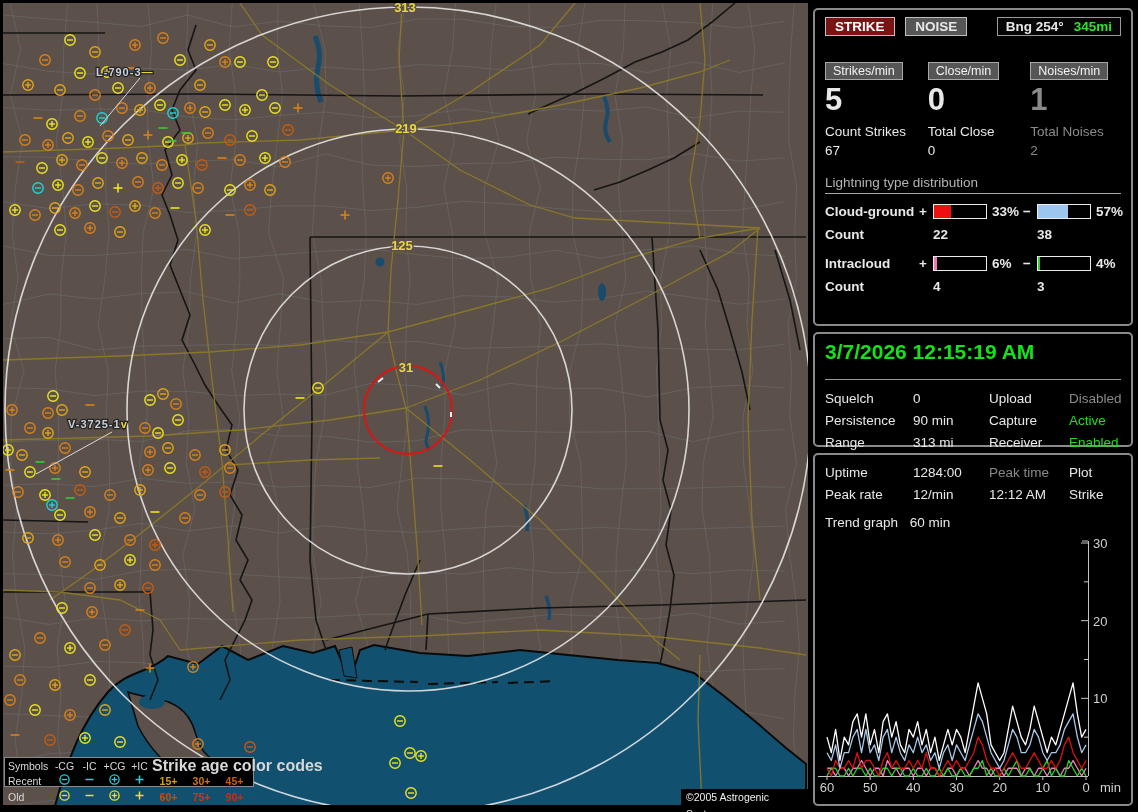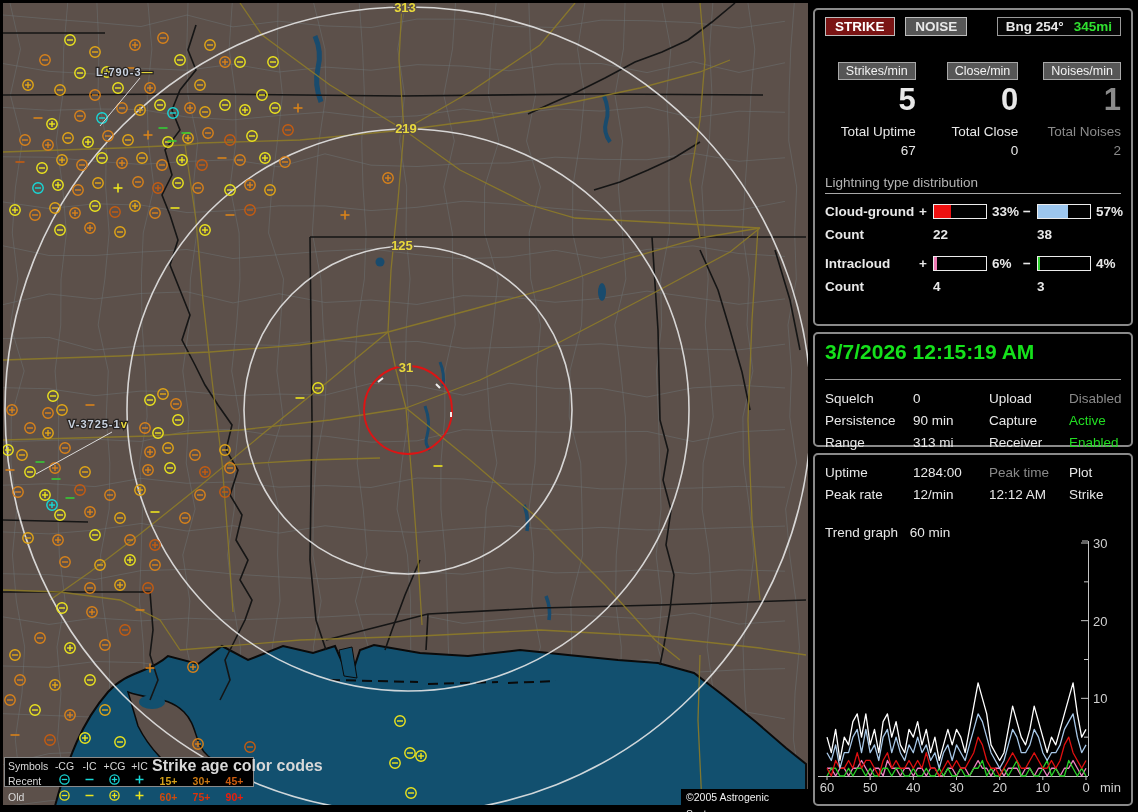--- a/index.html
+++ b/index.html
@@ -12,21 +12,21 @@
   #panel1{top:8px;height:318px;padding:7px 10px;}
   #panel2{top:332px;height:115px;padding:6px 10px;}
   #panel3{top:453px;height:353px;padding:8px 10px;}
   .btn{display:inline-block;border:1px solid #bdbdbd;padding:1px 9px;font-weight:bold;
        font-size:13.5px;margin-right:7px;cursor:pointer;}
   .btn-strike{background:#7a1414;color:#ffffff;}
   .btn-noise{background:#565656;color:#e8e8e8;}
   .bngbar{float:right;border:1px solid #9a9a9a;background:#060606;padding:1px 8px;font-weight:bold;}
   .bngbar .bng-dist{margin-left:10px;}
   .ratecols{display:grid;grid-template-columns:1fr 1fr 1fr;gap:12px;margin-top:26px;}
-  .ratecol{text-align:right;}
+  .ratecol{text-align:left;}
   .hdrbtn{display:inline-block;background:#565656;border:1px solid #a8a8a8;color:#f2f2f2;
           font-size:12.5px;padding:1px 7px;cursor:pointer;}
   .bigno{font-size:31px;font-weight:bold;line-height:36px;margin-top:2px;}
   .totlbl{margin-top:6px;}
   .totval{margin-top:4px;}
   .dim{color:#8a8a8a;}
   .grn{color:#22dd22;}
   .dist-title{margin-top:17px;color:#b4b4b4;border-bottom:1px solid #a8a8a8;padding-bottom:3px;}
   .dist-row{display:grid;grid-template-columns:94px 14px 54px 36px 14px 54px auto;
             align-items:center;margin-top:10px;font-weight:bold;}
@@ -1001,21 +1001,21 @@
     <div class="clearfix">
       <span class="btn btn-strike">STRIKE</span>
       <span class="btn btn-noise">NOISE</span>
       <span class="bngbar"><span>Bng 254°</span><span class="bng-dist grn" style="color:#30e030">345mi</span></span>
     </div>
 
     <div class="ratecols">
       <div class="ratecol">
         <span class="hdrbtn">Strikes/min</span>
         <div class="bigno">5</div>
-        <div class="totlbl">Total Uptime</div>
+        <div class="totlbl">Count Strikes</div>
         <div class="totval">67</div>
       </div>
       <div class="ratecol">
         <span class="hdrbtn">Close/min</span>
         <div class="bigno">0</div>
         <div class="totlbl">Total Close</div>
         <div class="totval">0</div>
       </div>
       <div class="ratecol">
         <span class="hdrbtn">Noises/min</span>
@@ -1099,21 +1099,21 @@
       <span>Uptime</span>
       <span>1284:00</span>
       <span class="dim">Peak time</span>
       <span>Plot</span>
 
       <span>Peak rate</span>
       <span>12/min</span>
       <span>12:12 AM</span>
       <span>Strike</span>
     </div>
-    <div style="margin-top:23px">
+    <div style="margin-top:13px">
       <span>Trend graph</span>
       <span style="margin-left:8px">60 min</span>
     </div>
   </div>
 
   <svg id="trendsvg" width="324" height="290" viewBox="812 520 324 290">
       <line x1="818" y1="776.5" x2="1088" y2="776.5" stroke="#c4c4c4" stroke-width="1"></line>
       <line x1="1088.5" y1="541" x2="1088.5" y2="776" stroke="#c4c4c4" stroke-width="1"></line>
       <line x1="1082" y1="541" x2="1088" y2="541" stroke="#c4c4c4" stroke-width="1"></line>
       <line x1="1081" y1="698.3333333333334" x2="1088" y2="698.3333333333334" stroke="#c4c4c4" stroke-width="1"></line>

